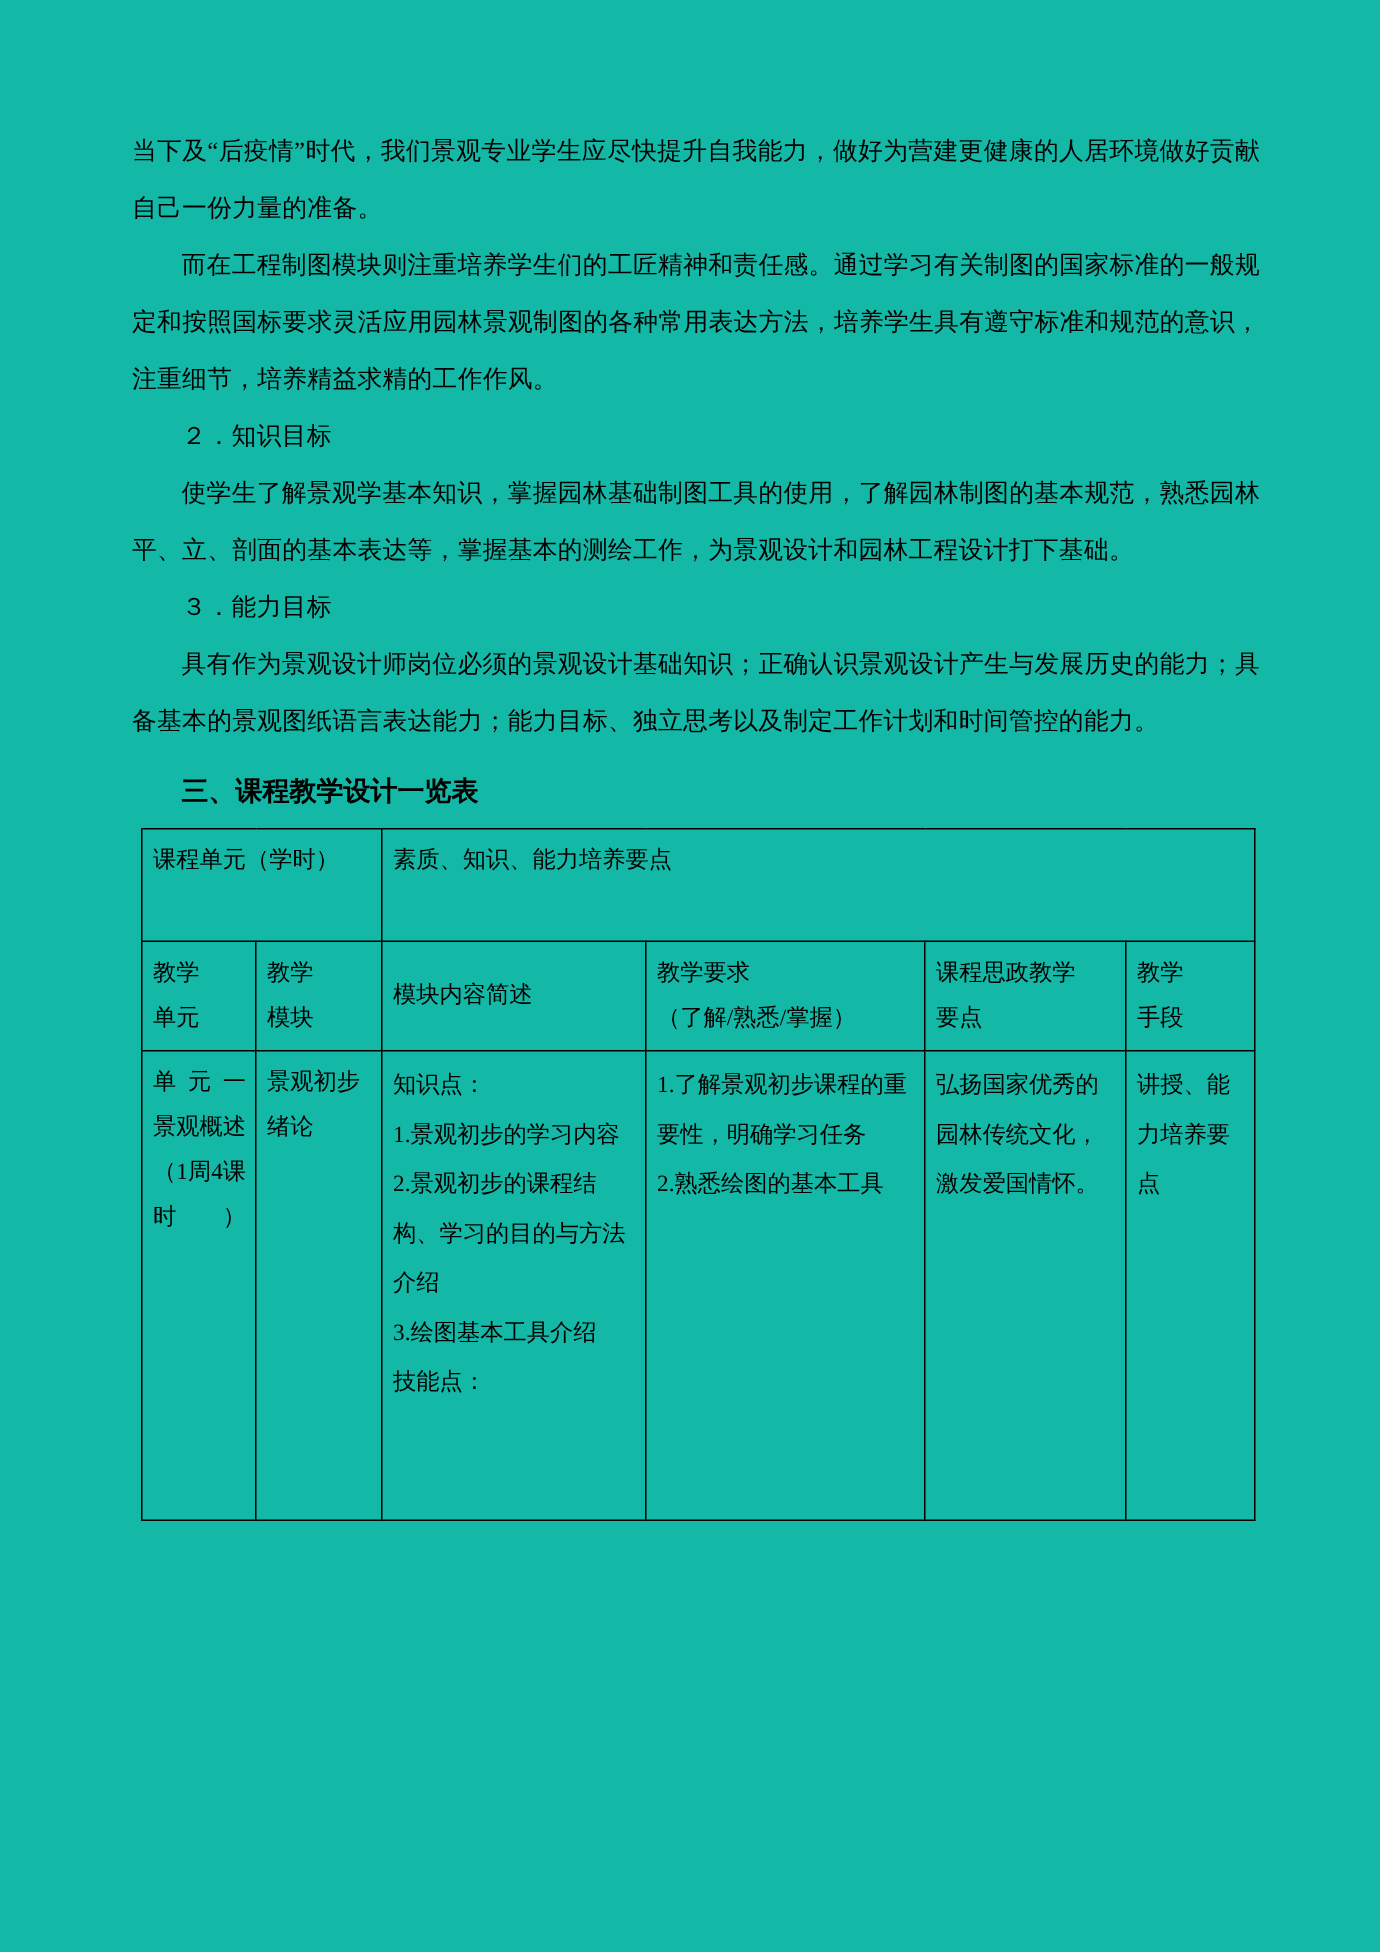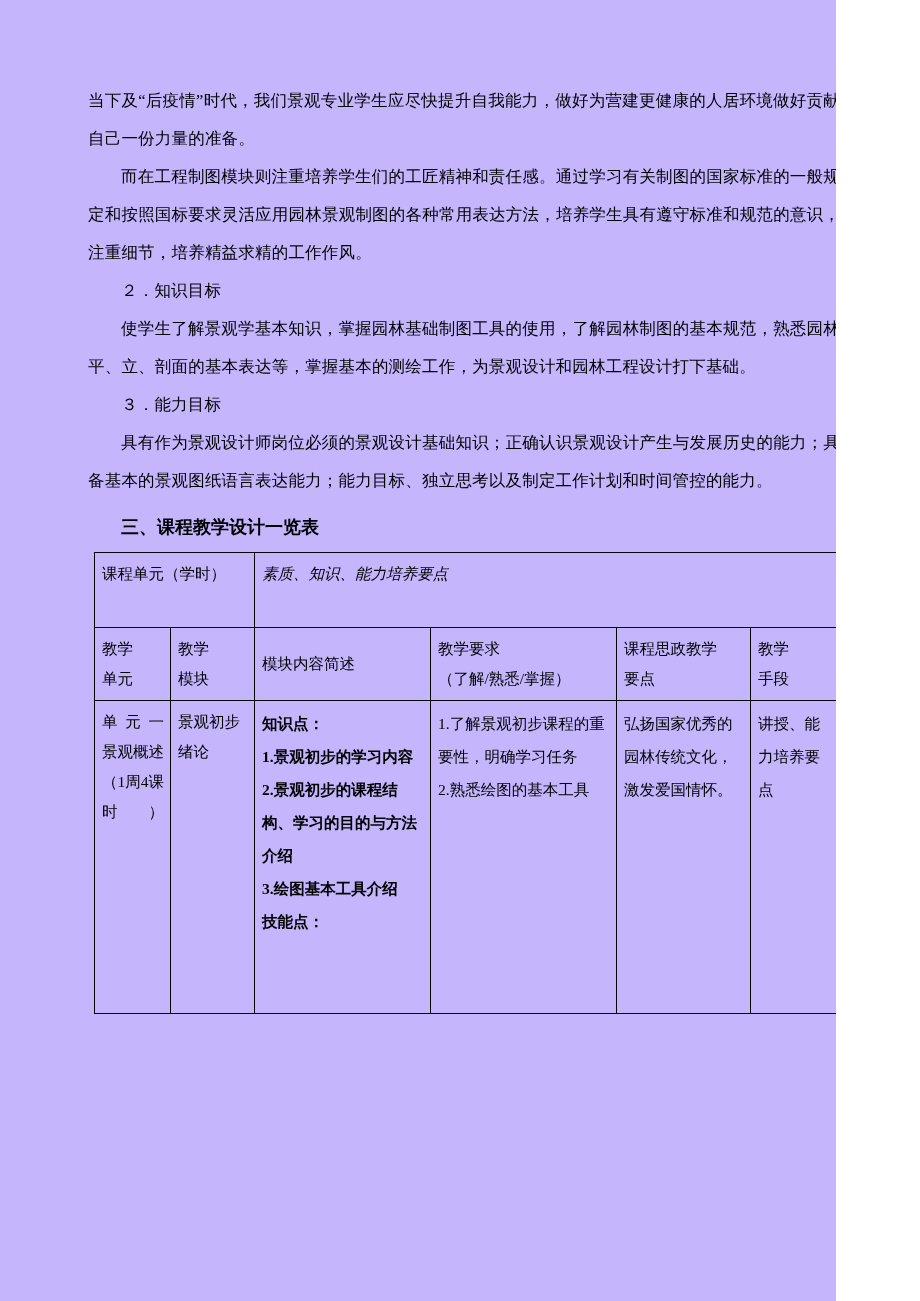--- a/index.html
+++ b/index.html
@@ -5,24 +5,24 @@
   html, body {
     margin: 0;
     padding: 0;
     background: #ffffff;
   }
   body {
     font-family: "Liberation Serif", "DejaVu Serif", serif;
     color: #000000;
   }
   .page {
-    width: 836px;
+    width: 920px;
     height: 1301px;
     position: relative;
-    background: #c4b5fd;
+    background: #14b8a6;
     box-sizing: border-box;
     overflow: hidden;
   }
   .content {
     position: absolute;
     left: 88px;
     top: 82px;
     width: 752px;
   }
   p.para {
@@ -78,35 +78,33 @@
   td.head-means {
     width: 86px;
   }
   .row-title-left {
     font-size: 16.5px;
     line-height: 36px;
   }
   .row-title-right {
     font-size: 16.5px;
     line-height: 36px;
-    font-style: italic;
   }
   td.title-cell-left {
     height: 62px;
   }
   .cell-line {
     display: block;
   }
   td.body-cell {
     height: 300px;
     vertical-align: middle;
   }
   td.body-cell.top {
     vertical-align: top;
-    font-weight: bold;
   }
   .tight {
     line-height: 33px;
   }
   .justify-spread {
     text-align: justify;
     text-align-last: justify;
   }
 </style>
 </head>

